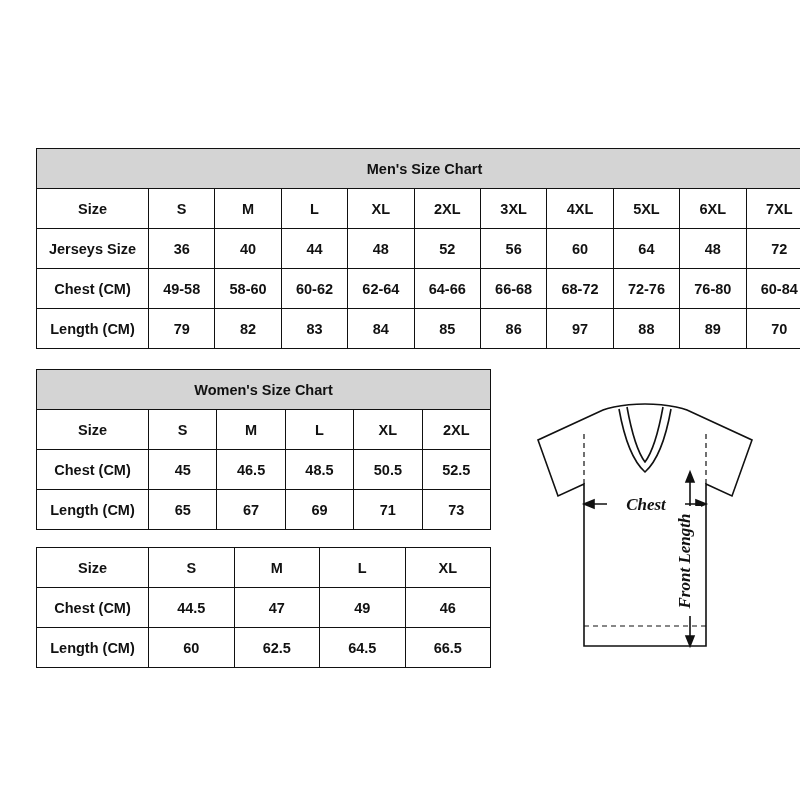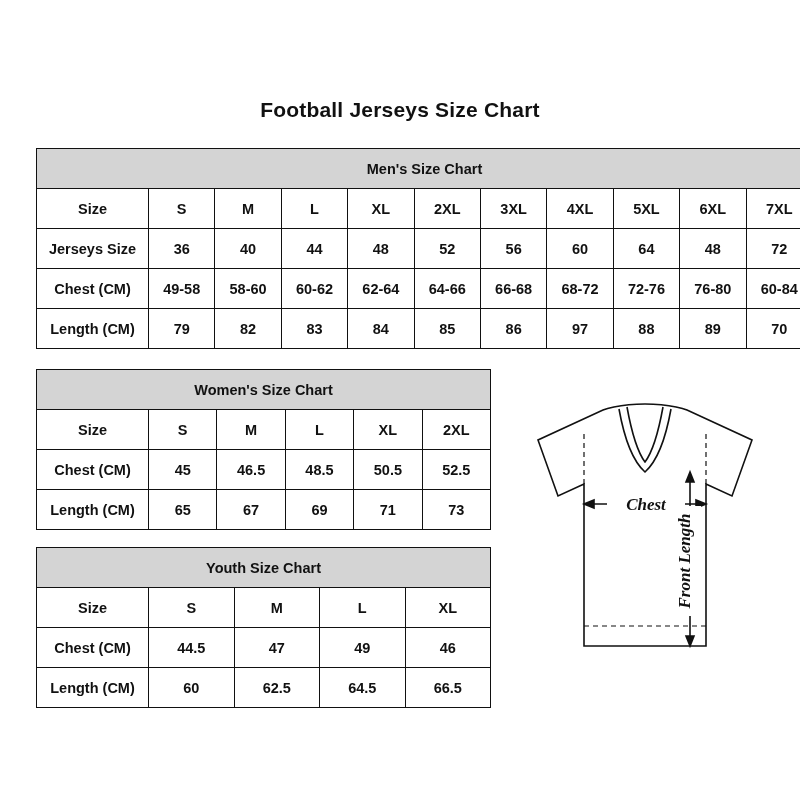--- a/index.html
+++ b/index.html
@@ -104,21 +104,20 @@
     font-weight: bold;
     font-size: 17px;
     fill: #111111;
   }
 </style>
 </head>
 <body>
 
 <div id="page">
 
-  <div class="page-title">Football Jerseys Size Chart</div>
 
   <table class="size-table" id="mens-table">
     <colgroup>
       <col class="lbl">
         <col>
         <col>
         <col>
         <col>
         <col>
         <col>
@@ -228,23 +227,20 @@
 
   <table class="size-table" id="youth-table">
     <colgroup>
       <col class="lbl">
         <col>
         <col>
         <col>
         <col>
     </colgroup>
     <tbody>
-      <tr class="tbl-head-row">
-        <td colspan="5">Youth Size Chart</td>
-      </tr>
       <tr class="tbl-sub-row">
         <td class="row-label">Size</td>
         <td>S</td>
         <td>M</td>
         <td>L</td>
         <td>XL</td>
       </tr>
       <tr>
         <td class="row-label">Chest (CM)</td>
         <td>44.5</td>

